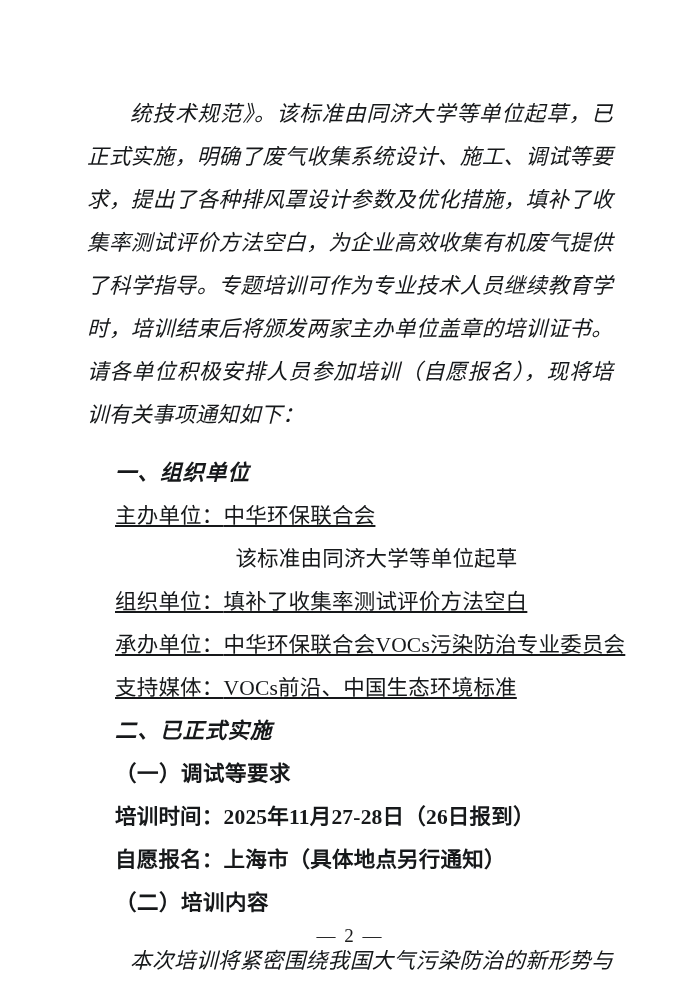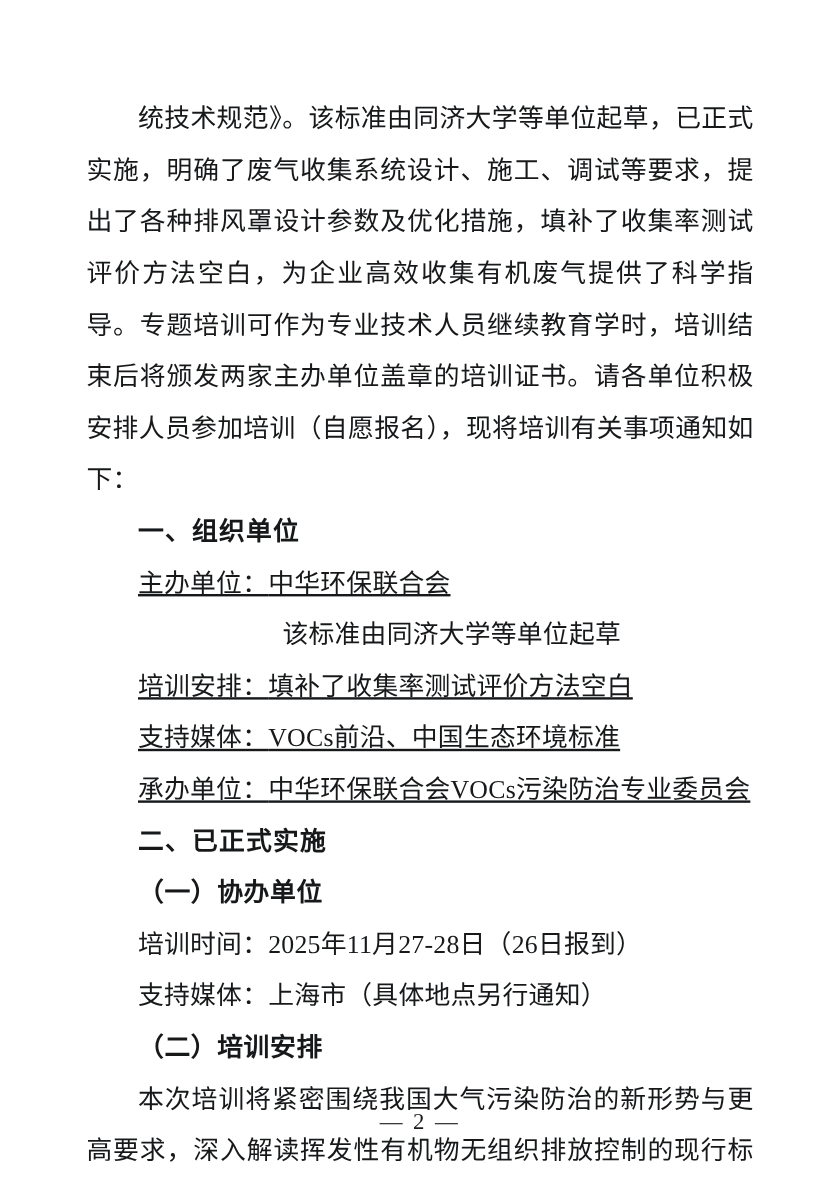--- a/index.html
+++ b/index.html
@@ -24,30 +24,32 @@
   }
   .doc-body {
     font-size: 21.5px;
     line-height: 43px;
     letter-spacing: 0.2px;
     color: #16181a;
   }
   .para {
     text-align: justify;
     text-justify: inter-ideograph;
-    margin: 0;
+    margin: 15px;
+    font-style: italic;
   }
   .indent2 {
     text-indent: 2em;
   }
   .heading {
     font-weight: bold;
     text-indent: 2em;
     margin: 0;
     letter-spacing: 1px;
+    font-style: italic;
   }
   .subheading {
     font-weight: bold;
     text-indent: 2em;
     margin: 0;
     letter-spacing: 0.5px;
   }
   .org-line {
     margin: 0;
     text-indent: 2em;
@@ -56,20 +58,21 @@
   }
   .org-line-cont {
     margin: 0;
     white-space: pre;
     padding-left: 7.6em;
   }
   .plain {
     margin: 0;
     text-indent: 2em;
     white-space: pre;
+    font-weight: bold;
   }
   .footer {
     position: absolute;
     left: 0;
     right: 0;
     bottom: 44px;
     text-align: center;
     font-size: 19px;
     color: #1a1a1a;
     letter-spacing: 2px;
@@ -84,35 +87,35 @@
   <div class="doc-body">
 
     <p class="para indent2">统技术规范》。该标准由同济大学等单位起草，已正式实施，明确了废气收集系统设计、施工、调试等要求，提出了各种排风罩设计参数及优化措施，填补了收集率测试评价方法空白，为企业高效收集有机废气提供了科学指导。专题培训可作为专业技术人员继续教育学时，培训结束后将颁发两家主办单位盖章的培训证书。请各单位积极安排人员参加培训（自愿报名），现将培训有关事项通知如下：</p>
 
     <p class="heading">一、组织单位</p>
 
     <p class="org-line"><span class="nowrap">主办单位：</span><span class="nowrap">中华环保联合会</span></p>
 
     <p class="org-line-cont"><span class="nowrap">该标准由同济大学等单位起草</span></p>
 
-    <p class="org-line"><span class="nowrap">培训安排：</span><span class="nowrap">填补了收集率测试评价方法空白</span></p>
+    <p class="org-line"><span class="nowrap">组织单位：</span><span class="nowrap">填补了收集率测试评价方法空白</span></p>
 
+
+    <p class="org-line"><span class="nowrap">承办单位：</span><span class="nowrap">中华环保联合会VOCs污染防治专业委员会</span></p>
 
     <p class="org-line"><span class="nowrap">支持媒体：</span><span class="nowrap">VOCs前沿、中国生态环境标准</span></p>
 
-    <p class="org-line"><span class="nowrap">承办单位：</span><span class="nowrap">中华环保联合会VOCs污染防治专业委员会</span></p>
-
     <p class="heading">二、已正式实施</p>
 
-    <p class="subheading">（一）协办单位</p>
+    <p class="subheading">（一）调试等要求</p>
 
     <p class="plain">培训时间：2025年11月27-28日（26日报到）</p>
 
-    <p class="plain">支持媒体：上海市（具体地点另行通知）</p>
+    <p class="plain">自愿报名：上海市（具体地点另行通知）</p>
 
-    <p class="subheading">（二）培训安排</p>
+    <p class="subheading">（二）培训内容</p>
 
     <p class="para indent2">本次培训将紧密围绕我国大气污染防治的新形势与更高要求，深入解读挥发性有机物无组织排放控制的现行标准，系统讲解工业有机废气收集系统技术规范，并从设计优</p>
 
   </div>
 
   <div class="footer">— 2 —</div>
 </div>
 
 </body></html>

